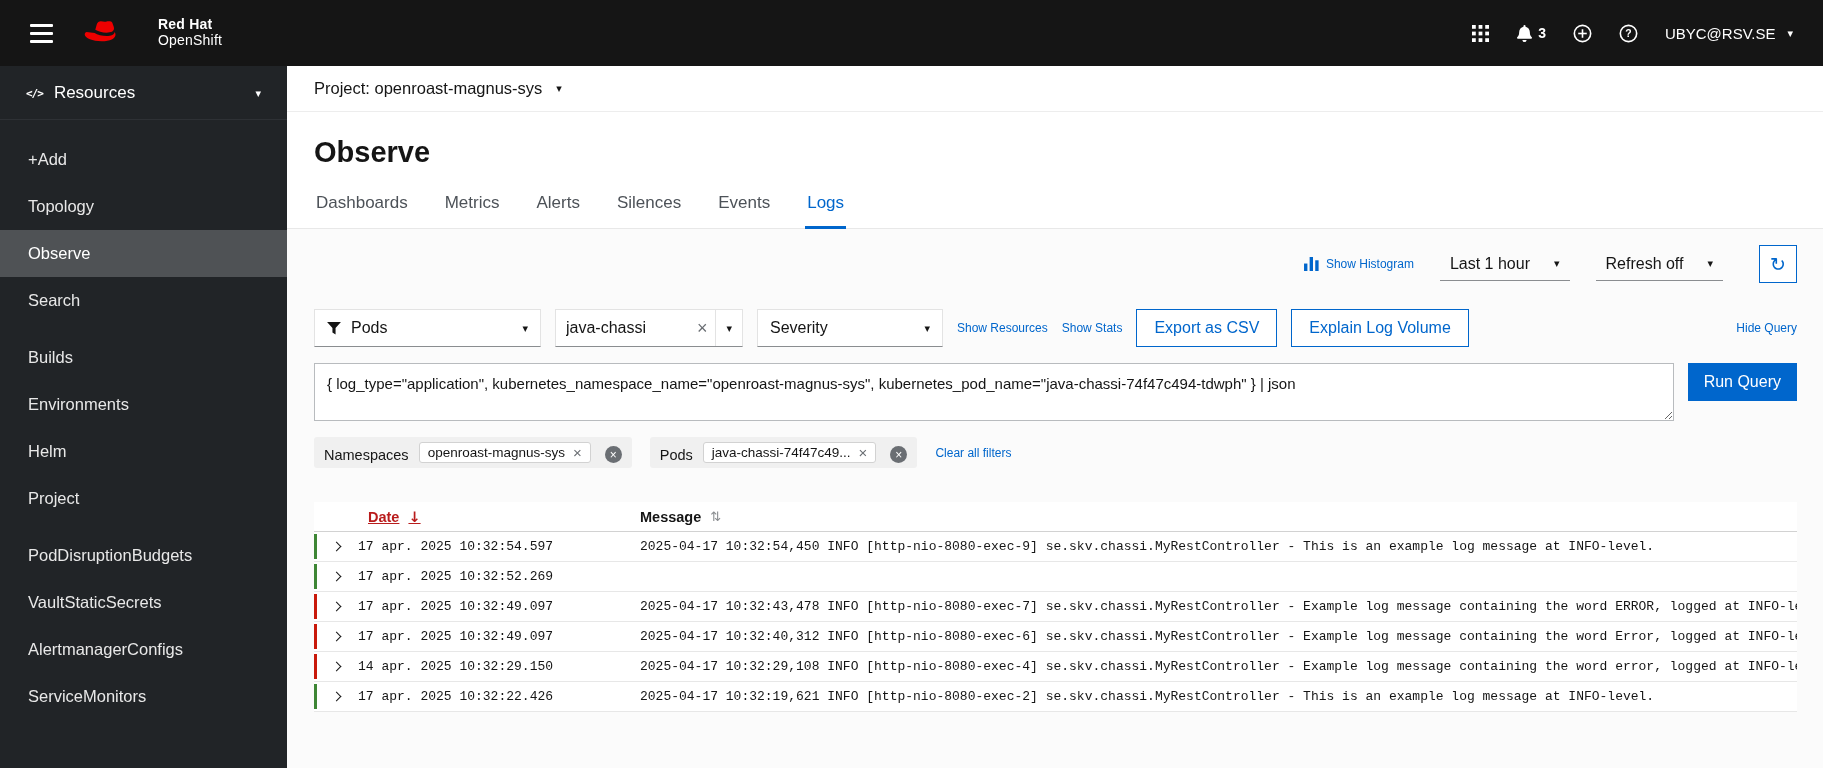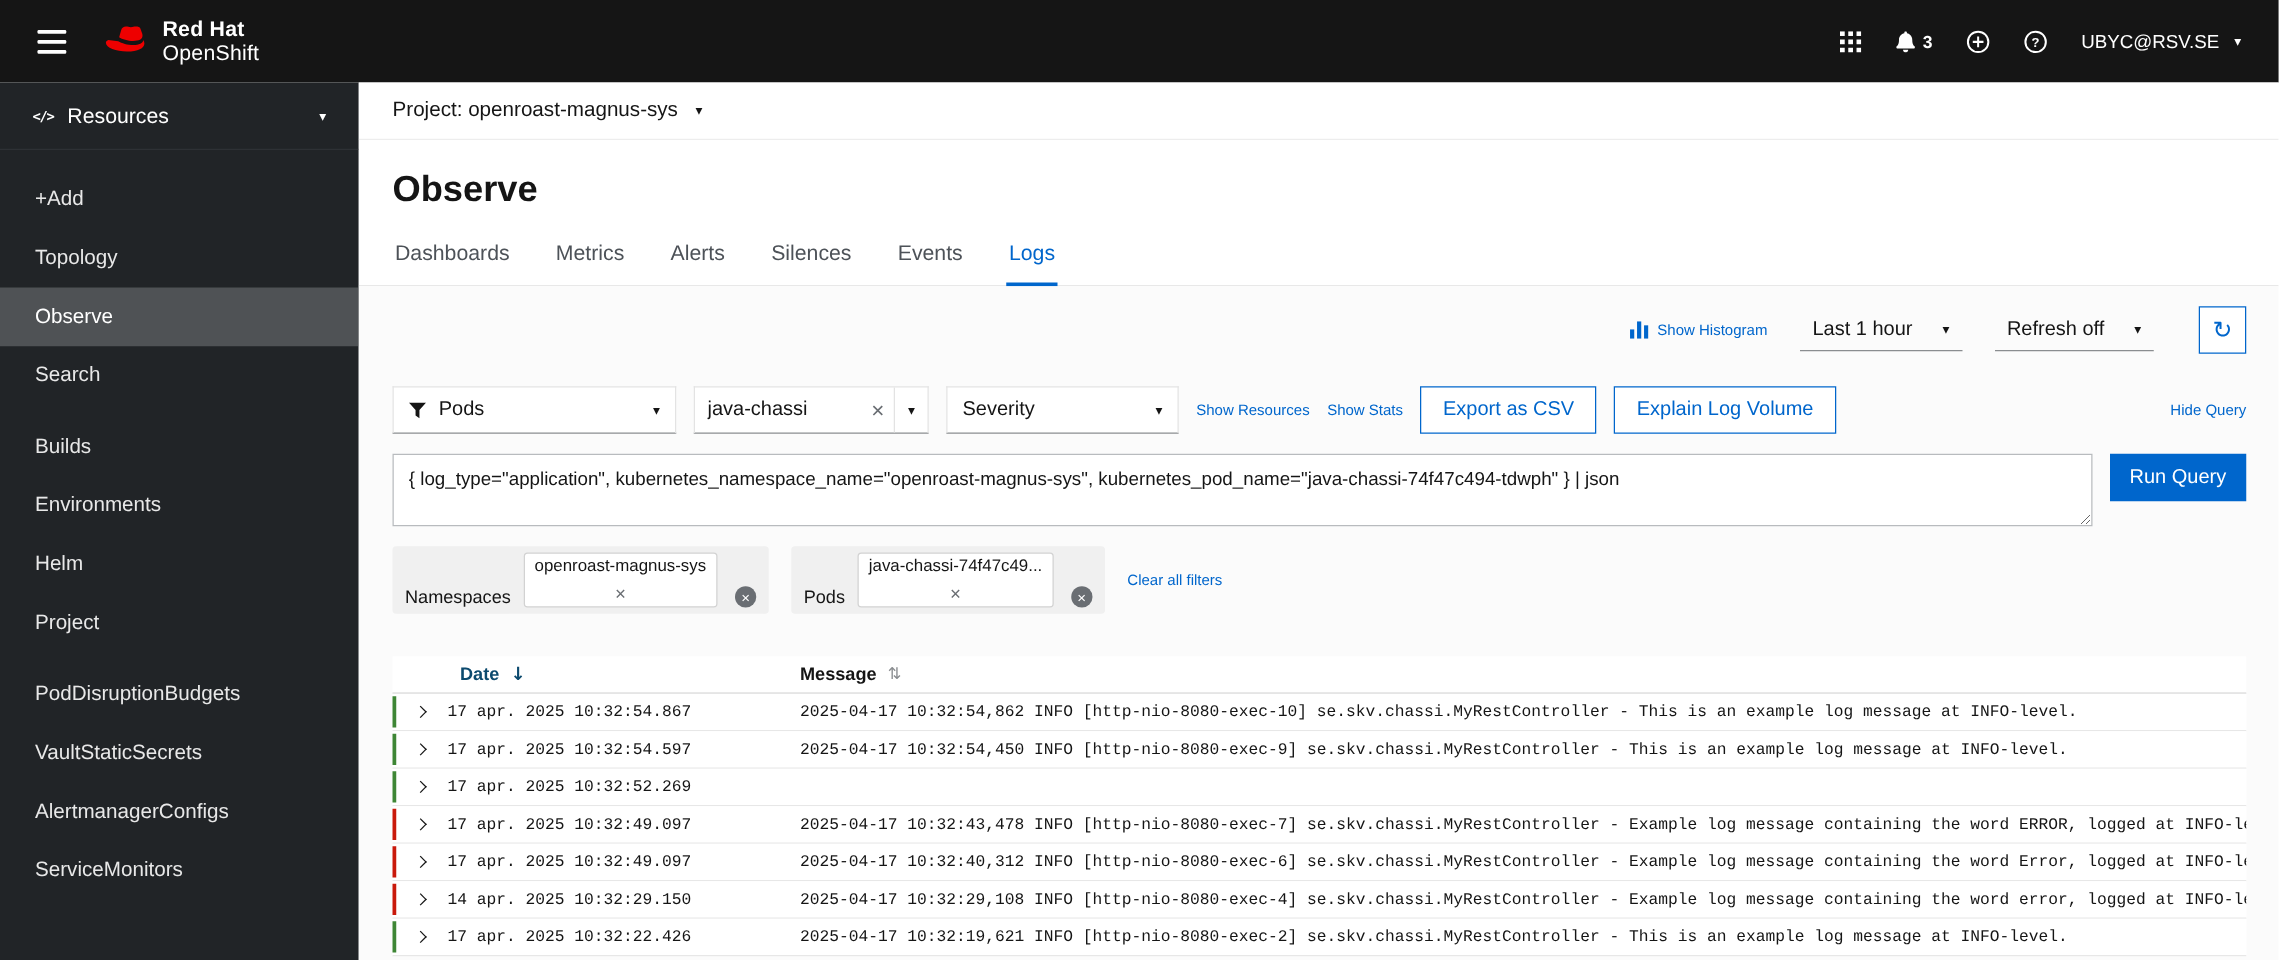--- a/index.html
+++ b/index.html
@@ -5,21 +5,21 @@
   * { margin:0; padding:0; box-sizing:border-box; }
   html,body { width:1823px; height:768px; overflow:hidden; }
   body { font-family:"Liberation Sans", sans-serif; color:#151515; background:#fff; position:relative; }
   .icon-font { font-family:"DejaVu Sans", sans-serif; }
 
   
   .masthead { height:66px; background:#151515; display:flex; align-items:center; padding:0 30px 0 28px; color:#fff; }
   .hamburger { background:none; border:none; display:flex; flex-direction:column; gap:5px; cursor:pointer; margin-right:28px; padding:4px 2px; }
   .hamburger span { display:block; width:23px; height:3px; background:#fff; border-radius:1px; }
   .brand { display:flex; align-items:center; gap:10px; cursor:pointer; }
-  .brand-text { line-height:1.12; font-size:17px; letter-spacing:.2px; }
+  .brand-text { line-height:1.12; font-size:14px; letter-spacing:.2px;margin-left:28px; }
   .brand-line1 { font-weight:bold; }
   .masthead-right { margin-left:auto; display:flex; align-items:center; gap:27px; }
   .mast-btn { background:none; border:none; color:#fff; display:flex; align-items:center; gap:5px; cursor:pointer; font-size:15px; font-family:inherit; }
   .badge { font-size:14px; font-weight:bold; color:#fff; }
   .user-menu { font-size:15px; }
   .user-menu .caret { margin-left:7px; font-size:11px; }
 
   
   .sidebar { position:absolute; top:66px; left:0; bottom:0; width:287px; background:#212427; overflow:hidden; }
   .perspective { display:flex; align-items:center; gap:11px; color:#fff; font-size:17px; padding:17px 26px 16px 26px; cursor:pointer; border-bottom:1px solid #2e3135; }
@@ -63,30 +63,30 @@
 
   
   .query-row { display:flex; align-items:flex-start; margin-top:16px; gap:14px; }
   .query-input { flex:1; height:58px; border:1px solid #b8bbbe; padding:9px 12px; font-size:15px; font-family:"Liberation Sans", sans-serif; color:#151515; resize:vertical; background:#fff; line-height:1.45; }
   .btn-primary { height:38px; padding:0 16px; background:#0066cc; border:none; color:#fff; font-size:16px; cursor:pointer; font-family:inherit; }
 
   
   .chips-row { display:flex; align-items:center; gap:18px; margin-top:16px; }
   .chip-group { display:flex; align-items:flex-end; gap:10px; background:#f0f0f0; border-radius:3px; padding:5px 10px; }
   .chip-group-label { font-size:14.5px; }
-  .chip { display:flex; align-items:center; gap:8px; background:#fff; border:1px solid #d2d2d2; border-radius:3px; padding:2px 8px; font-size:13.5px;flex-direction:column; }
+  .chip { display:flex; align-items:center; gap:8px; background:#fff; border:1px solid #d2d2d2; border-radius:3px; padding:2px 8px; font-size:13.5px; }
   .chip-x { background:none; border:none; color:#6a6e73; font-size:15px; cursor:pointer; line-height:1; }
   .group-x { background:none; border:none; cursor:pointer; display:flex; align-items:center; margin-left:4px; }
   .group-x .circle { width:17px; height:17px; border-radius:50%; background:#6a6e73; color:#fff; font-size:12px; display:flex; align-items:center; justify-content:center; line-height:1; }
 
   
   .log-table { margin-top:34px; background:#fff; }
   .thead { display:flex; align-items:center; height:30px; border-bottom:1px solid #d2d2d2; font-size:14.5px; font-weight:bold; }
   .th-expand { width:44px; }
-  .th-date { width:282px; color:#0c4a6e; display:flex; gap:9px; cursor:pointer; padding-left:10px; }
+  .th-date { width:282px; color:#b91c1c; display:flex; gap:9px; cursor:pointer; padding-left:10px;text-decoration:underline; }
   .th-msg { flex:1; display:flex; align-items:center; gap:9px; cursor:pointer; }
   .sort-desc { font-weight:bold; }
   .sort-both { color:#8a8d90; font-weight:normal; font-size:13px; }
   .log-row { display:flex; align-items:center; height:30px; border-bottom:1px solid #e7e7e7; background:#fff; position:relative; }
   .sev-bar { position:absolute; left:0; top:2px; bottom:2px; width:3px; background:#999; }
   .sev-info { background:#3e8635; }
   .sev-error { background:#c9190b; }
   .expand { width:44px; background:none; border:none; cursor:pointer; display:flex; justify-content:center; align-items:center; height:100%; }
   .chev { width:7px; height:7px; border-top:1.5px solid #151515; border-right:1.5px solid #151515; transform:rotate(45deg); }
   .cell-date { width:282px; font-size:13px; }
@@ -279,28 +279,20 @@
           <span>Message</span>
           <span class="icon-font sort-both">⇅</span>
         </div>
       </div>
 
       <div class="log-row">
         <span class="sev-bar sev-info"></span>
         <button class="expand">
             <span class="chev"></span>
           </button>
-        <span class="cell-date mono">17 apr. 2025 10:32:54.867</span>
-        <span class="cell-msg mono">2025-04-17 10:32:54,862 INFO [http-nio-8080-exec-10] se.skv.chassi.MyRestController - This is an example log message at INFO-level.</span>
-      </div>
-      <div class="log-row">
-        <span class="sev-bar sev-info"></span>
-        <button class="expand">
-            <span class="chev"></span>
-          </button>
         <span class="cell-date mono">17 apr. 2025 10:32:54.597</span>
         <span class="cell-msg mono">2025-04-17 10:32:54,450 INFO [http-nio-8080-exec-9] se.skv.chassi.MyRestController - This is an example log message at INFO-level.</span>
       </div>
       <div class="log-row">
         <span class="sev-bar sev-info"></span>
         <button class="expand">
             <span class="chev"></span>
           </button>
         <span class="cell-date mono">17 apr. 2025 10:32:52.269</span>
       </div>

